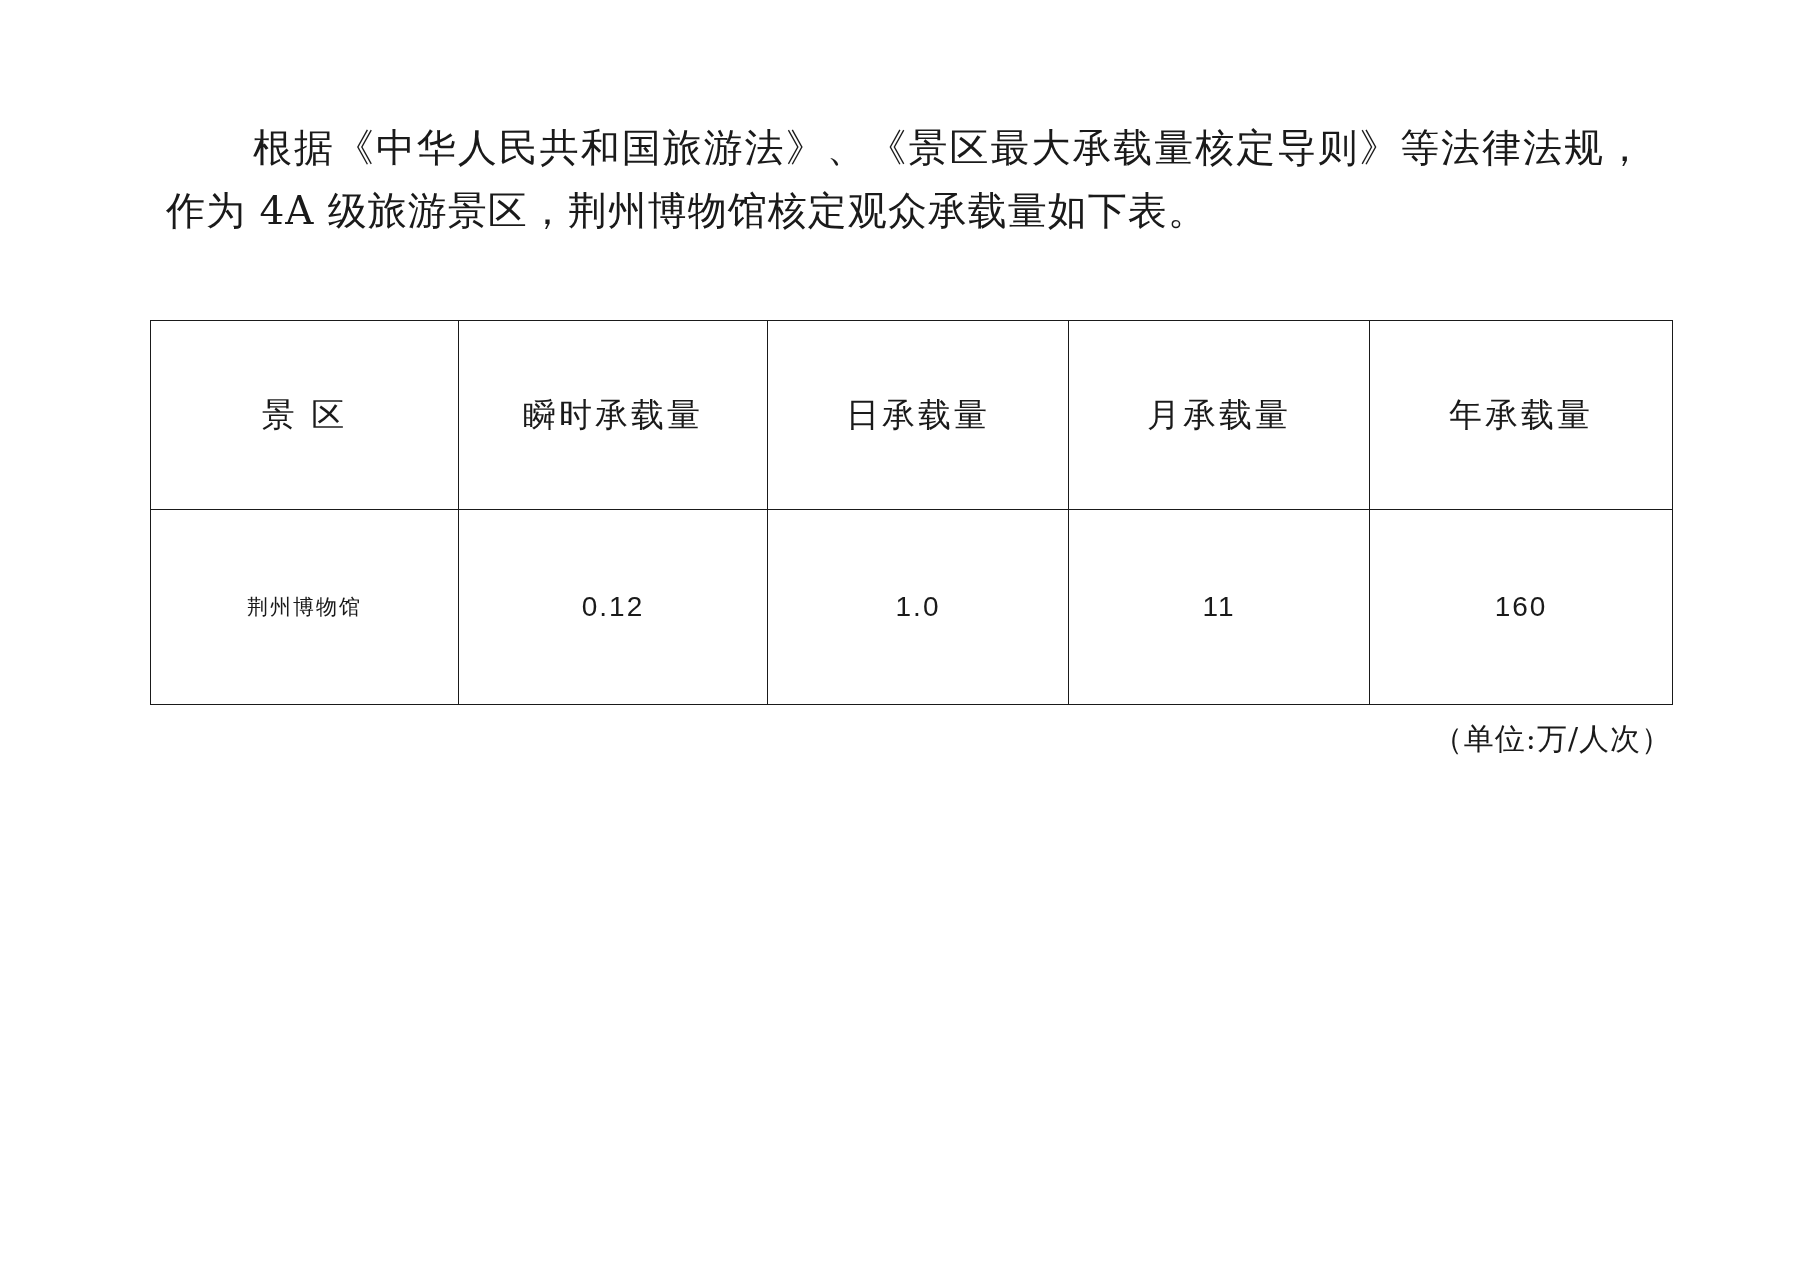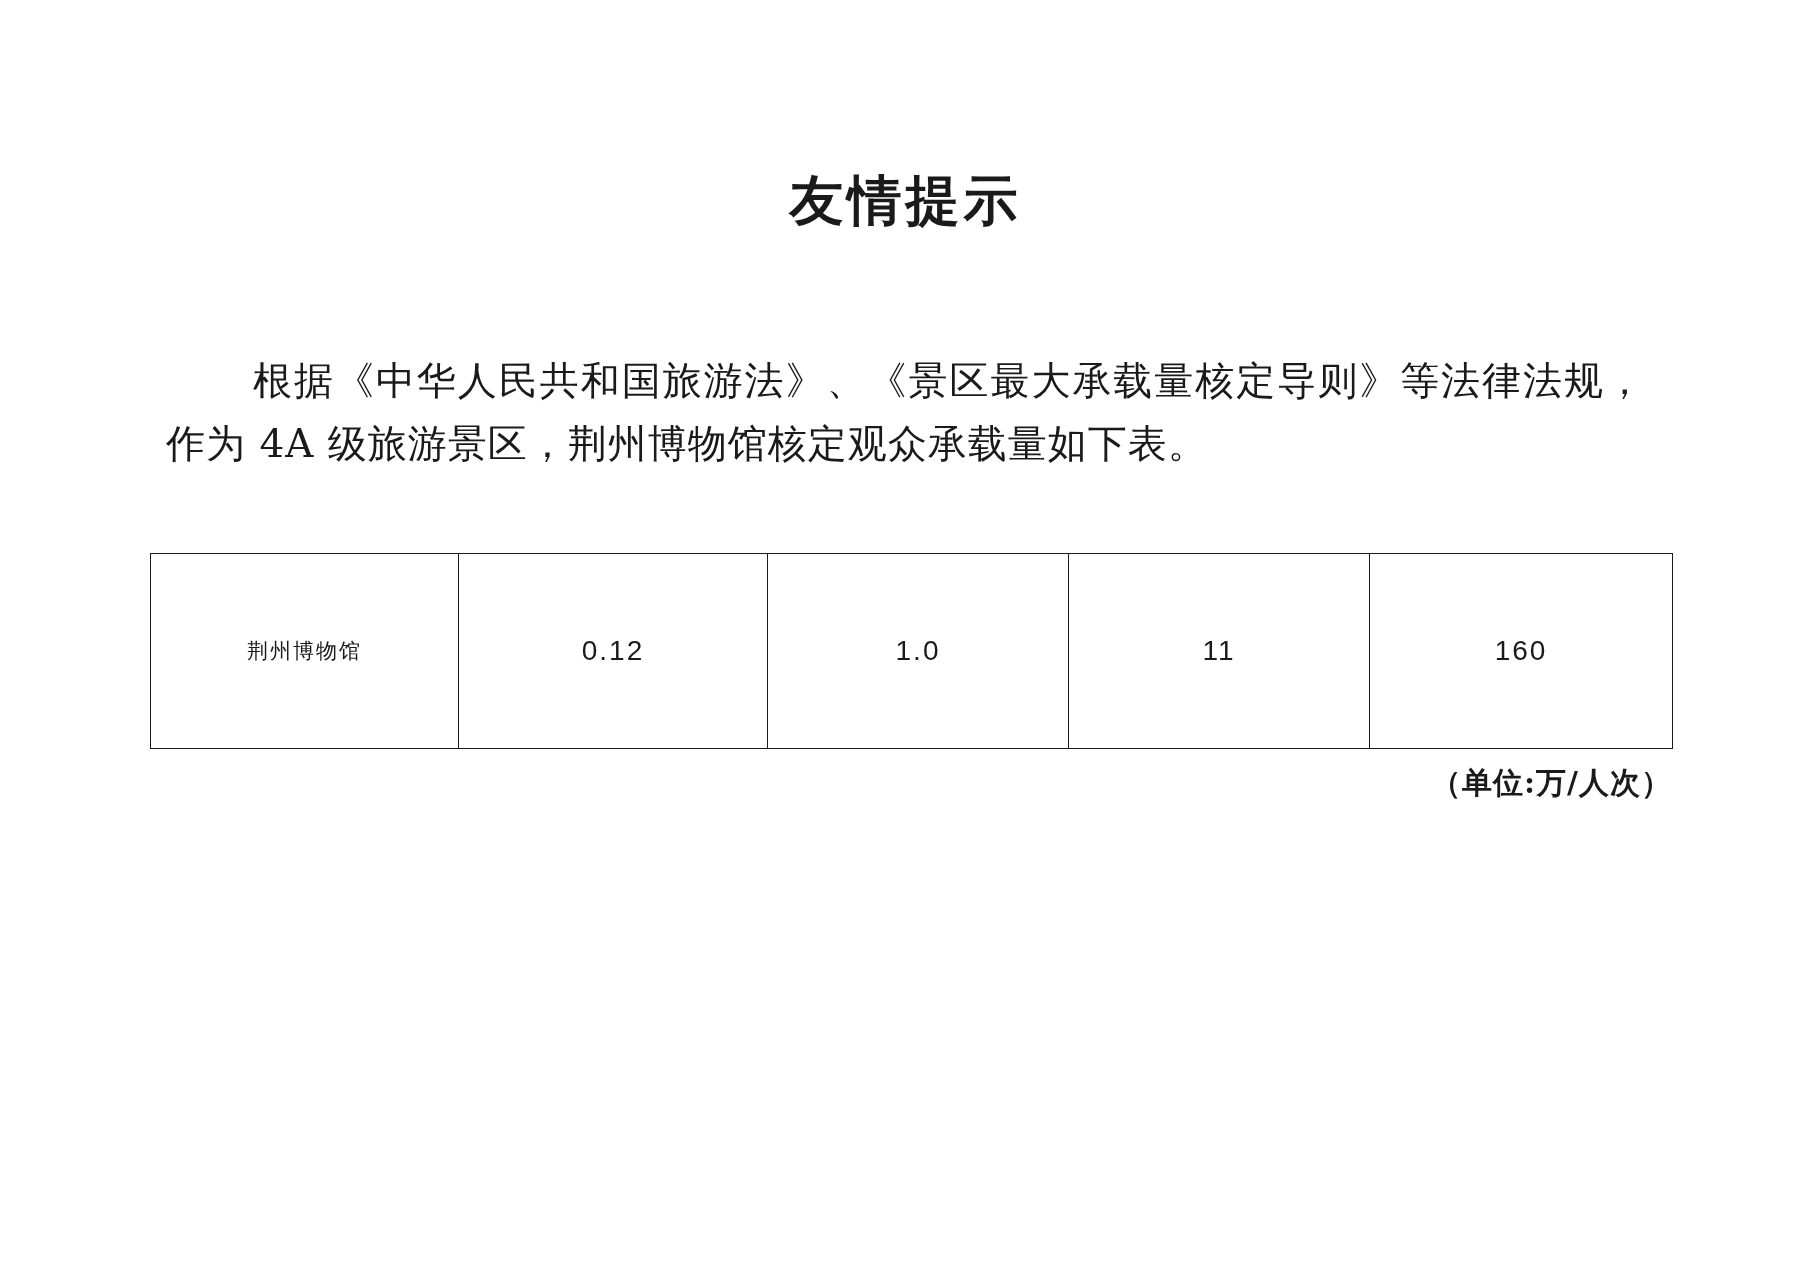--- a/index.html
+++ b/index.html
@@ -82,42 +82,47 @@
   col.c3 { width: 301px; }
   col.c4 { width: 301px; }
   col.c5 { width: 303px; }
   .unit-note {
     width: 1522px;
     text-align: right;
     font-size: 30px;
     letter-spacing: 1px;
     padding-top: 14px;
     font-family: "DejaVu Serif", "Liberation Serif", serif;
-    font-weight: bold;
   }
 </style>
 </head>
 <body>
 
 <div class="page">
 
-  <h1 class="doc-title">友情提示</h1>
 
   <p class="body-text"><span class="indent"></span><span>根据《中华人民共和国旅游法》、《景区最大承载量核定导则》等法律法规，作为 4A 级旅游景区，荆州博物馆核定观众承载量如下表。</span></p>
 
   <div class="table-wrap">
     <table class="capacity">
       <colgroup>
         <col class="c1">
           <col class="c2">
           <col class="c3">
           <col class="c4">
           <col class="c5">
       </colgroup>
       <tbody>
+        <tr class="head">
+          <td>景  区</td>
+          <td>瞬时承载量</td>
+          <td>日承载量</td>
+          <td>月承载量</td>
+          <td>年承载量</td>
+        </tr>
         <tr class="row">
           <td class="name">荆州博物馆</td>
           <td class="num">0.12</td>
           <td class="num">1.0</td>
           <td class="num">11</td>
           <td class="num">160</td>
         </tr>
       </tbody>
     </table>
     <div class="unit-note">（单位:万/人次）</div>

